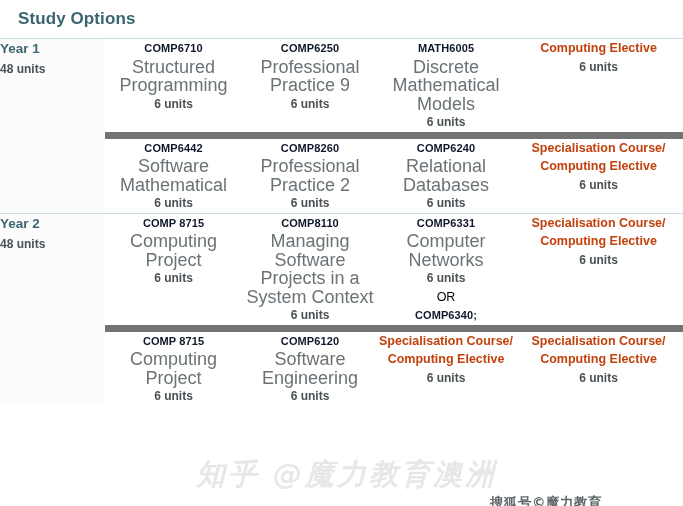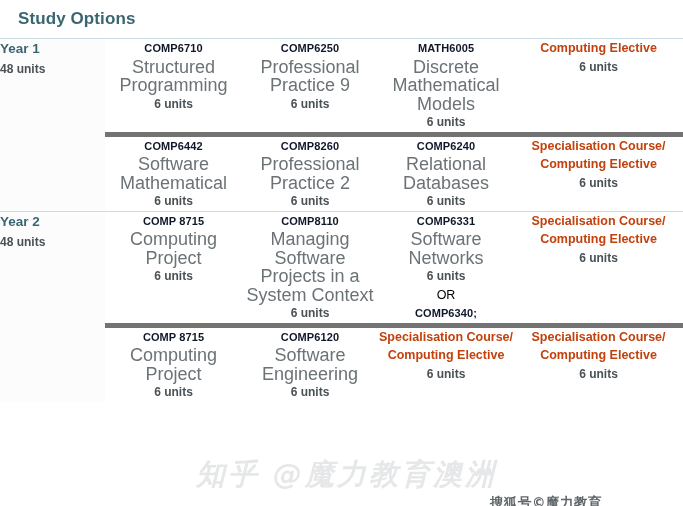--- a/index.html
+++ b/index.html
@@ -102,21 +102,21 @@
     font-size: 12.5px;
     font-weight: bold;
     color: #c2410c;
     display: block;
     line-height: 18.5px;
   }
 
   
   tr.div-full > td { border-top: 1px solid #c9dde2; }
   tr.div-inner > td.col-year { border-top: 0; }
-  tr.div-inner > td:not(.col-year) { border-top: 5px solid #737373; }
+  tr.div-inner > td:not(.col-year) { border-top: 7px solid #737373; }
 
   
   .wm-big {
     position: absolute;
     left: 196px;
     top: 455px;
     font-size: 29px;
     font-weight: bold;
     color: rgba(125,135,140,0.20);
     letter-spacing: 3px;
@@ -208,21 +208,21 @@
         <span class="course-title">Computing Project</span>
         <span class="course-units">6 units</span>
       </td>
       <td class="col-c2 course-cell">
         <span class="course-code">COMP8110</span>
         <span class="course-title">Managing Software Projects in a System Context</span>
         <span class="course-units">6 units</span>
       </td>
       <td class="col-c3 course-cell">
         <span class="course-code">COMP6331</span>
-        <span class="course-title">Software Networks</span>
+        <span class="course-title">Computer Networks</span>
         <span class="course-units">6 units</span>
         <span class="course-or">OR</span>
         <span class="course-code">COMP6340;</span>
       </td>
       <td class="col-c4 course-cell">
         <span class="elective-label">Specialisation Course/ Computing Elective</span>
         <span class="course-units">6 units</span>
       </td>
     </tr>
 

